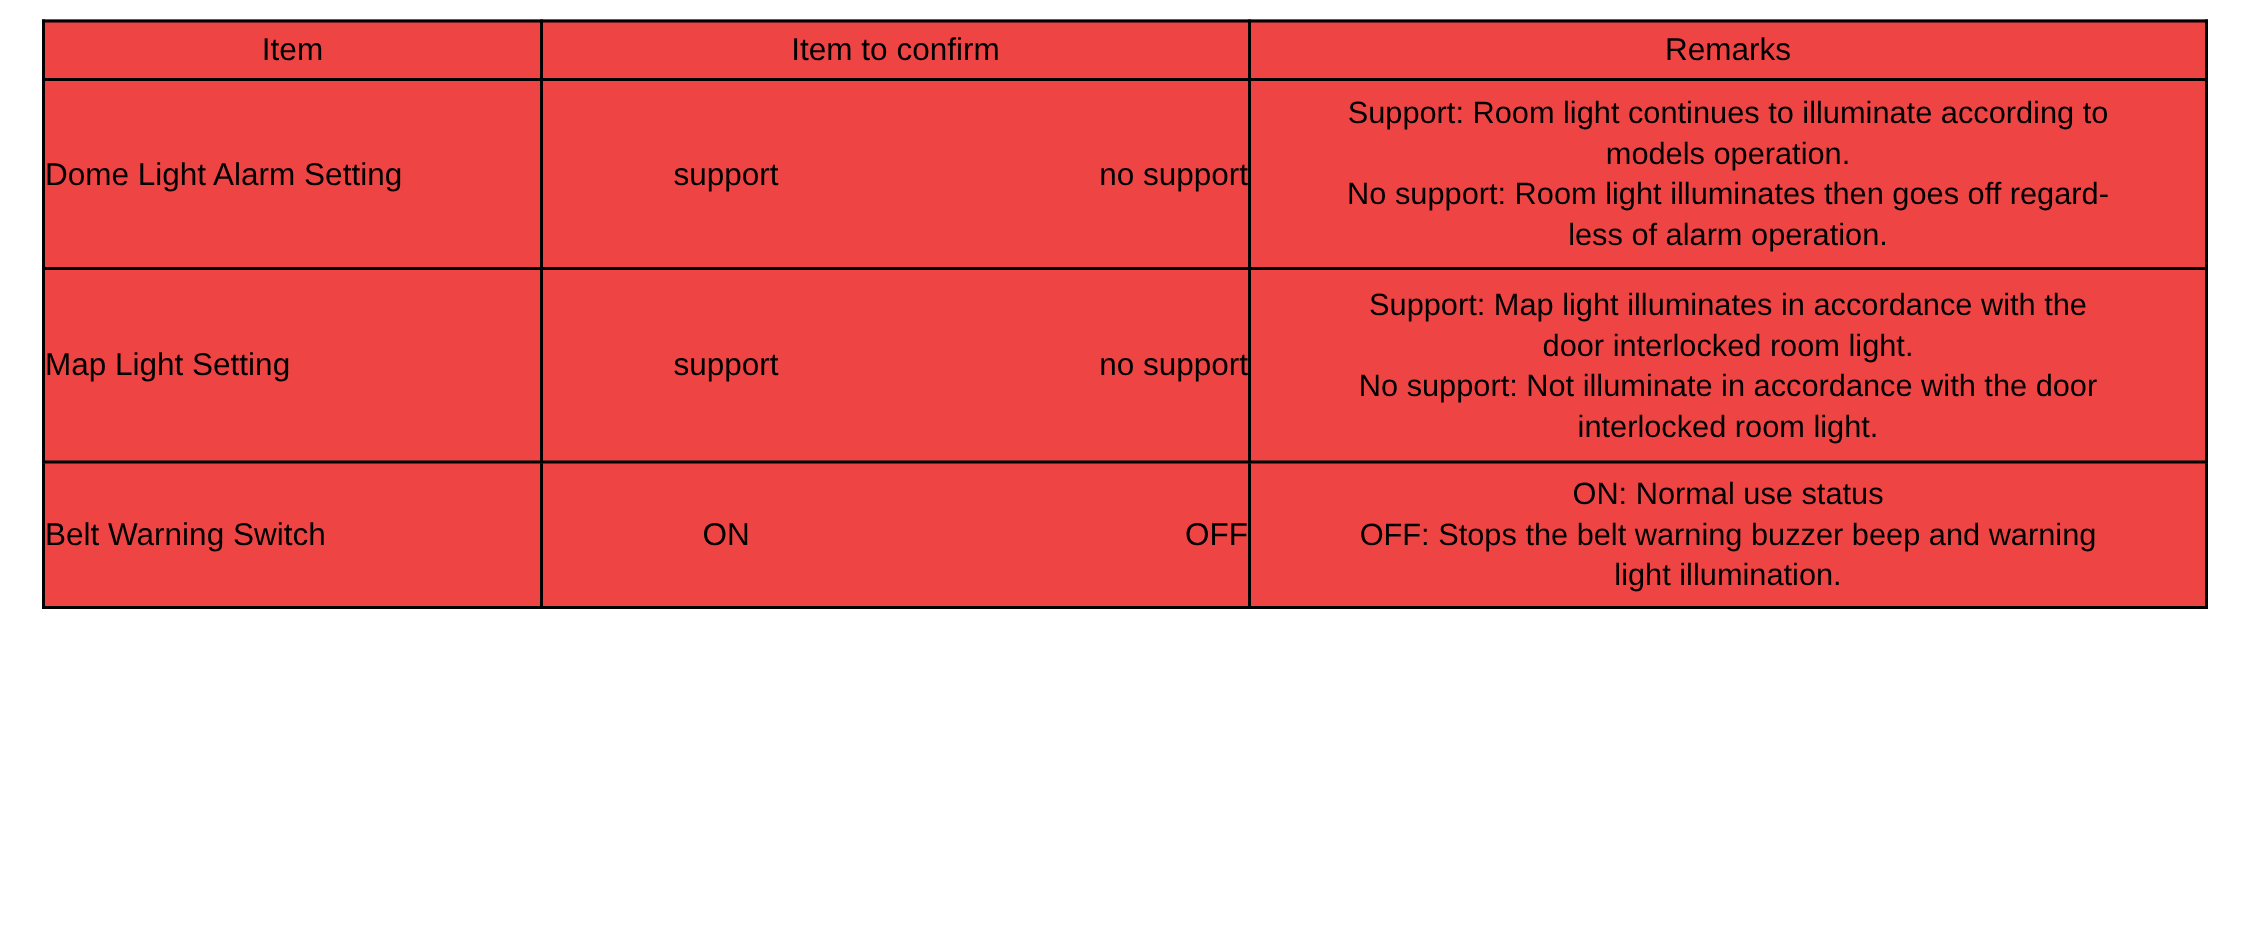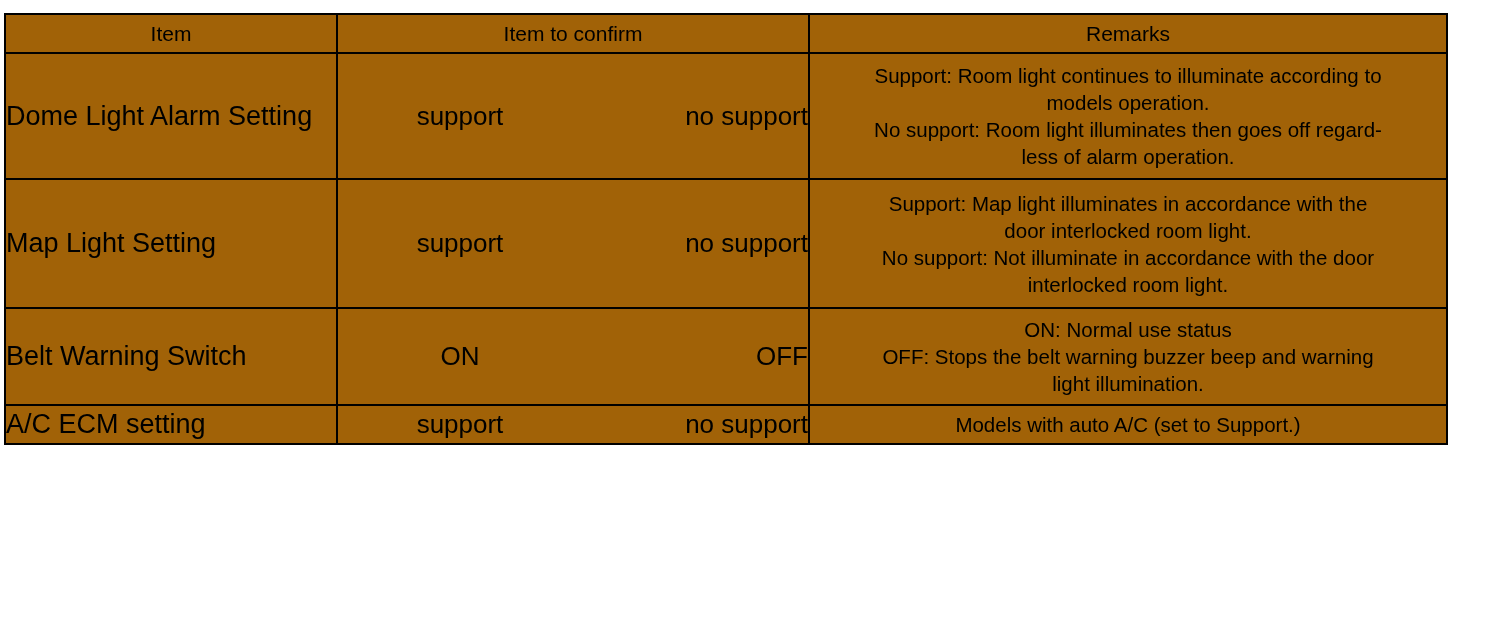--- a/index.html
+++ b/index.html
@@ -17,26 +17,26 @@
 
   .page {
     position: relative;
     width: 1504px;
     height: 632px;
     background: #ffffff;
   }
 
   .settings-table {
     position: absolute;
-    left: 4px;
+    left: 28px;
     top: 13px;
     width: 1442px;
     border-collapse: collapse;
     table-layout: fixed;
-    background: #a16207;
+    background: #ef4444;
     padding-left: 24px;
   }
 
   .settings-table th,
   .settings-table td {
     border: 2px solid #000000;
     padding: 0;
     vertical-align: middle;
     font-weight: normal;
     color: #000000;
@@ -50,34 +50,34 @@
   .settings-table thead th {
     height: 37px;
     text-align: center;
     font-size: 21px;
     line-height: 24px;
   }
 
   .cell-item {
     text-align: left;
     padding-left: 14px;
-    font-size: 27px;
+    font-size: 21px;
     line-height: 25px;
   }
 
   .cell-confirm {
     padding: 0;
   }
   .confirm-wrap {
     display: flex;
     align-items: center;
     width: 100%;
   }
   .opt {
-    font-size: 26px;
+    font-size: 21px;
     line-height: 25px;
     text-align: center;
     white-space: nowrap;
   }
   .opt-a { flex: 0 0 244px; }
   .opt-b { flex: 1 1 auto; text-align: right; }
 
   .cell-remarks {
     text-align: center;
     font-size: 20.5px;
@@ -169,31 +169,19 @@
             <span class="opt opt-b">OFF</span>
           </div>
         </td>
         <td class="cell-remarks">
           <span class="rm-line">ON: Normal use status</span>
           <span class="rm-line">OFF: Stops the belt warning buzzer beep and warning</span>
           <span class="rm-line">light illumination.</span>
         </td>
       </tr>
 
-      <tr class="row-short">
-        <td class="cell-item">A/C ECM setting</td>
-        <td class="cell-confirm">
-          <div class="confirm-wrap">
-            <span class="opt opt-a">support</span>
-            <span class="opt opt-b">no support</span>
-          </div>
-        </td>
-        <td class="cell-remarks">
-          <span class="rm-line">Models with auto A/C (set to Support.)</span>
-        </td>
-      </tr>
 
 
 
 
     </tbody>
   </table>
 </div>
 
 </body></html>

